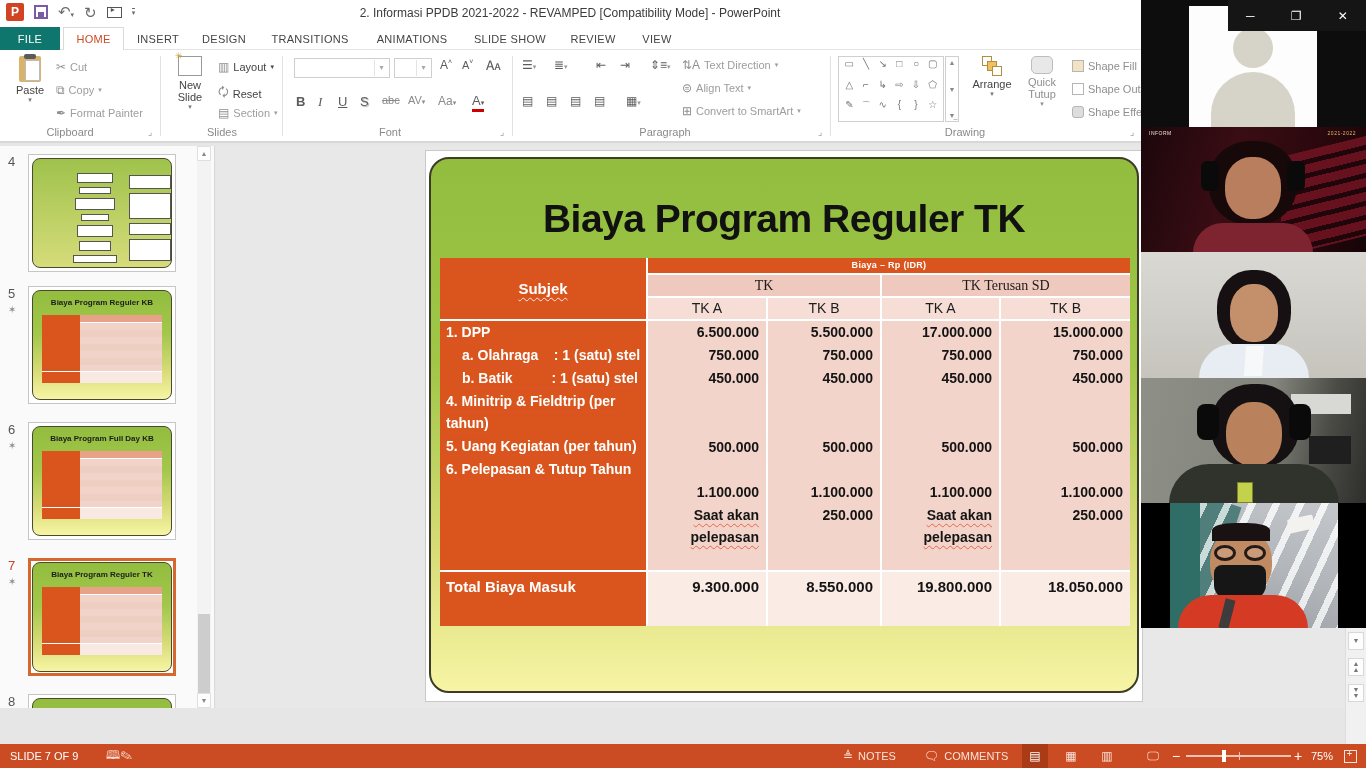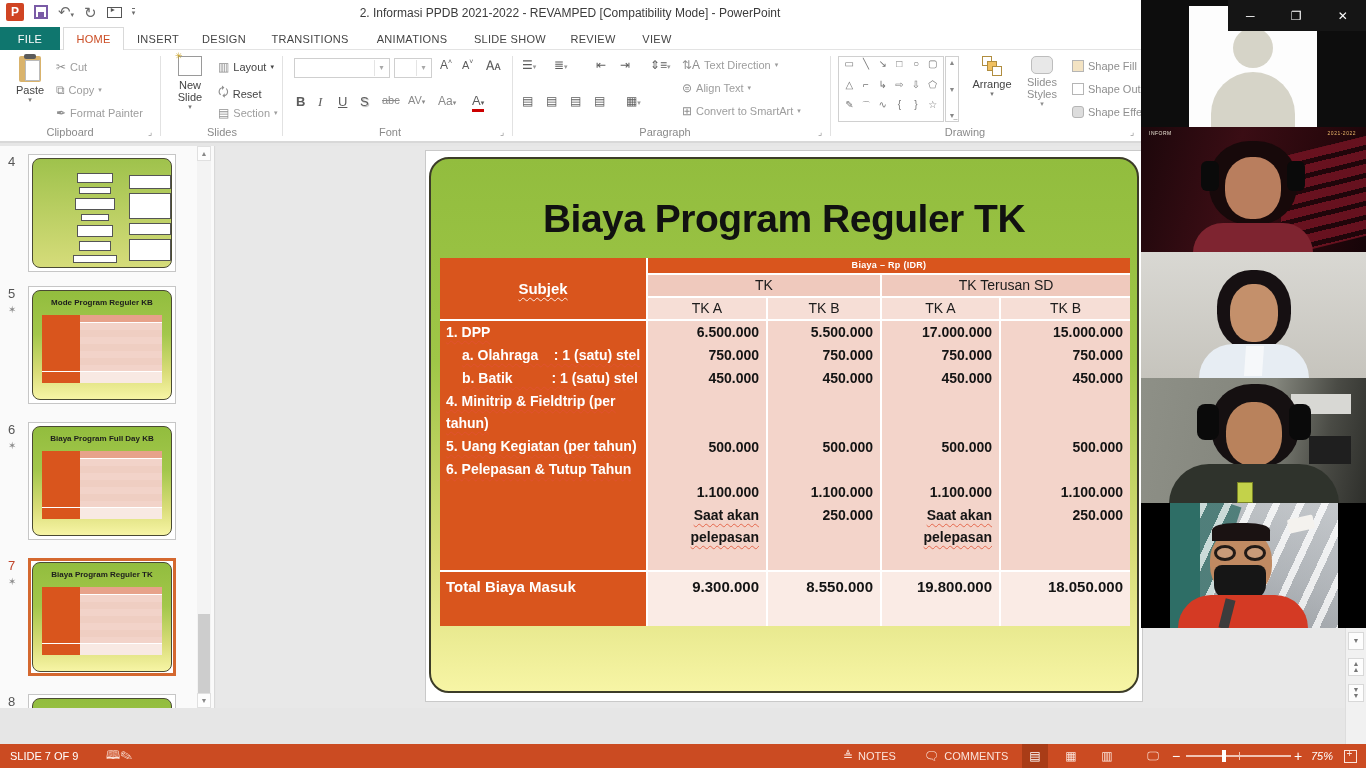--- a/index.html
+++ b/index.html
@@ -81,21 +81,21 @@
   .canvas { position:absolute; left:216px; top:146px; width:1129px; height:562px; background:#E8E8E8; }
   .page { position:absolute; left:209px; top:4px; width:718px; height:552px; background:#fff; border:1px solid #c9c9c9; }
   .slide { position:absolute; left:3px; top:6px; width:710px; height:536px; border-radius:20px; border:2px solid #3c3c28;
            background:linear-gradient(180deg,#92BD3E 0%,#9FC647 38%,#D8DC77 74%,#F7F5A5 100%); overflow:hidden; }
   .slide-title { position:absolute; left:0; right:0; top:38px; text-align:center; font-size:39px; font-weight:bold; color:#111; letter-spacing:-.5px; }
 
   
   .fee { position:absolute; left:9px; top:99px; width:690px; height:368px; background:#fff; font-weight:bold; }
   .cell { position:absolute; overflow:hidden; }
   .orange { background:#D9551D; color:#fff; }
-  .pink1 { background:#EFC9BD; }
+  .pink1 { background:#EFC9BD;font-family:Liberation Serif, serif; }
   .pink2 { background:#F6DED6; }
   .pink3 { background:#F3D4CA; }
   .pink4 { background:#FAEBE5; }
   .band-txt { font-size:9px; text-align:center; line-height:15px; letter-spacing:.3px; }
   .hdr-txt { font-weight:normal; font-size:14px; color:#1c1c1c; text-align:center; line-height:21px; }
   .labels { padding:0 0 0 6px; font-size:14px; line-height:23px; color:#fff; }
   .lrow { white-space:pre; }
   .lrow.wrap { white-space:normal; line-height:22px; }
   .lrow.sub { padding-left:16px; }
   .squig { text-decoration:underline; text-decoration-style:wavy; text-decoration-color:rgba(225,80,50,.8);
@@ -290,21 +290,21 @@
       <span class="arrange-ic">
           <i style="left:0;top:0;background:#fff;"></i>
           <i style="left:5px;top:5px;background:#f0c060;"></i>
           <i style="left:10px;top:10px;background:#fff;"></i>
         </span>
       <span>Arrange</span>
         <span style="font-size:7px;color:#777;">▾</span>
     </div>
     <div class="big-btn" style="left:1018px; width:48px; color:#8f8f8f;">
       <span class="qs-ic"></span>
-      <span>Slides Styles</span>
+      <span>Quick Tutup</span>
         <span style="font-size:7px;">▾</span>
     </div>
     <div class="shape-cmd" style="left:1072px; top:10px;">
         <span class="chip"></span>
         <span>Shape Fill</span>
         <span style="font-size:7px;">▾</span>
       </div>
     <div class="shape-cmd" style="left:1072px; top:33px;">
         <span class="chip" style="background:#fff;"></span>
         <span>Shape Out</span>
@@ -335,21 +335,21 @@
           <i style="left:86px;top:50px;width:42px;height:12px;"></i>
           <i style="left:86px;top:66px;width:42px;height:22px;"></i>
         </div>
       </div>
     </div>
 
     <div class="thumb-num" style="top:140px;">5</div>
     <div class="thumb-star" style="top:158px;">✶</div>
     <div class="thumb" style="top:140px;">
       <div class="mini-slide">
-        <div class="mini-title">Mode Program Reguler KB</div>
+        <div class="mini-title">Biaya Program Reguler KB</div>
         <div class="mini-table">
             <div class="ml"></div>
             <div class="mb"></div>
             <div class="mini-rows"></div>
             <div class="mtot"></div>
           </div>
       </div>
     </div>
 
     <div class="thumb-num" style="top:276px;">6</div>
@@ -503,21 +503,21 @@
     <div class="viewbtn active" style="left:1022px;">▤</div>
     <div class="viewbtn" style="left:1058px;">▦</div>
     <div class="viewbtn" style="left:1094px;">▥</div>
     <div class="viewbtn" style="left:1140px;">🖵</div>
     <div class="sb-item" style="left:1172px; font-size:14px; color:#fff;">−</div>
     <div class="ztrack" style="left:1186px;">
       <div class="ztick"></div>
       <div class="zthumb" style="left:36px;"></div>
     </div>
     <div class="sb-item" style="left:1294px; font-size:14px; color:#fff;">+</div>
-    <div class="sb-item" style="left:1311px; color:#fff;font-style:italic;">75%</div>
+    <div class="sb-item" style="left:1311px; color:#fff;">75%</div>
     <div class="sb-item" style="left:1344px;">
         <span class="fit-ic"></span>
       </div>
   </div>
 
   <div class="video">
 
     <div class="tile" style="top:0; height:127px; background:#0d0d0d;">
       <div class="avatar-card">
         <div class="av-head"></div>

